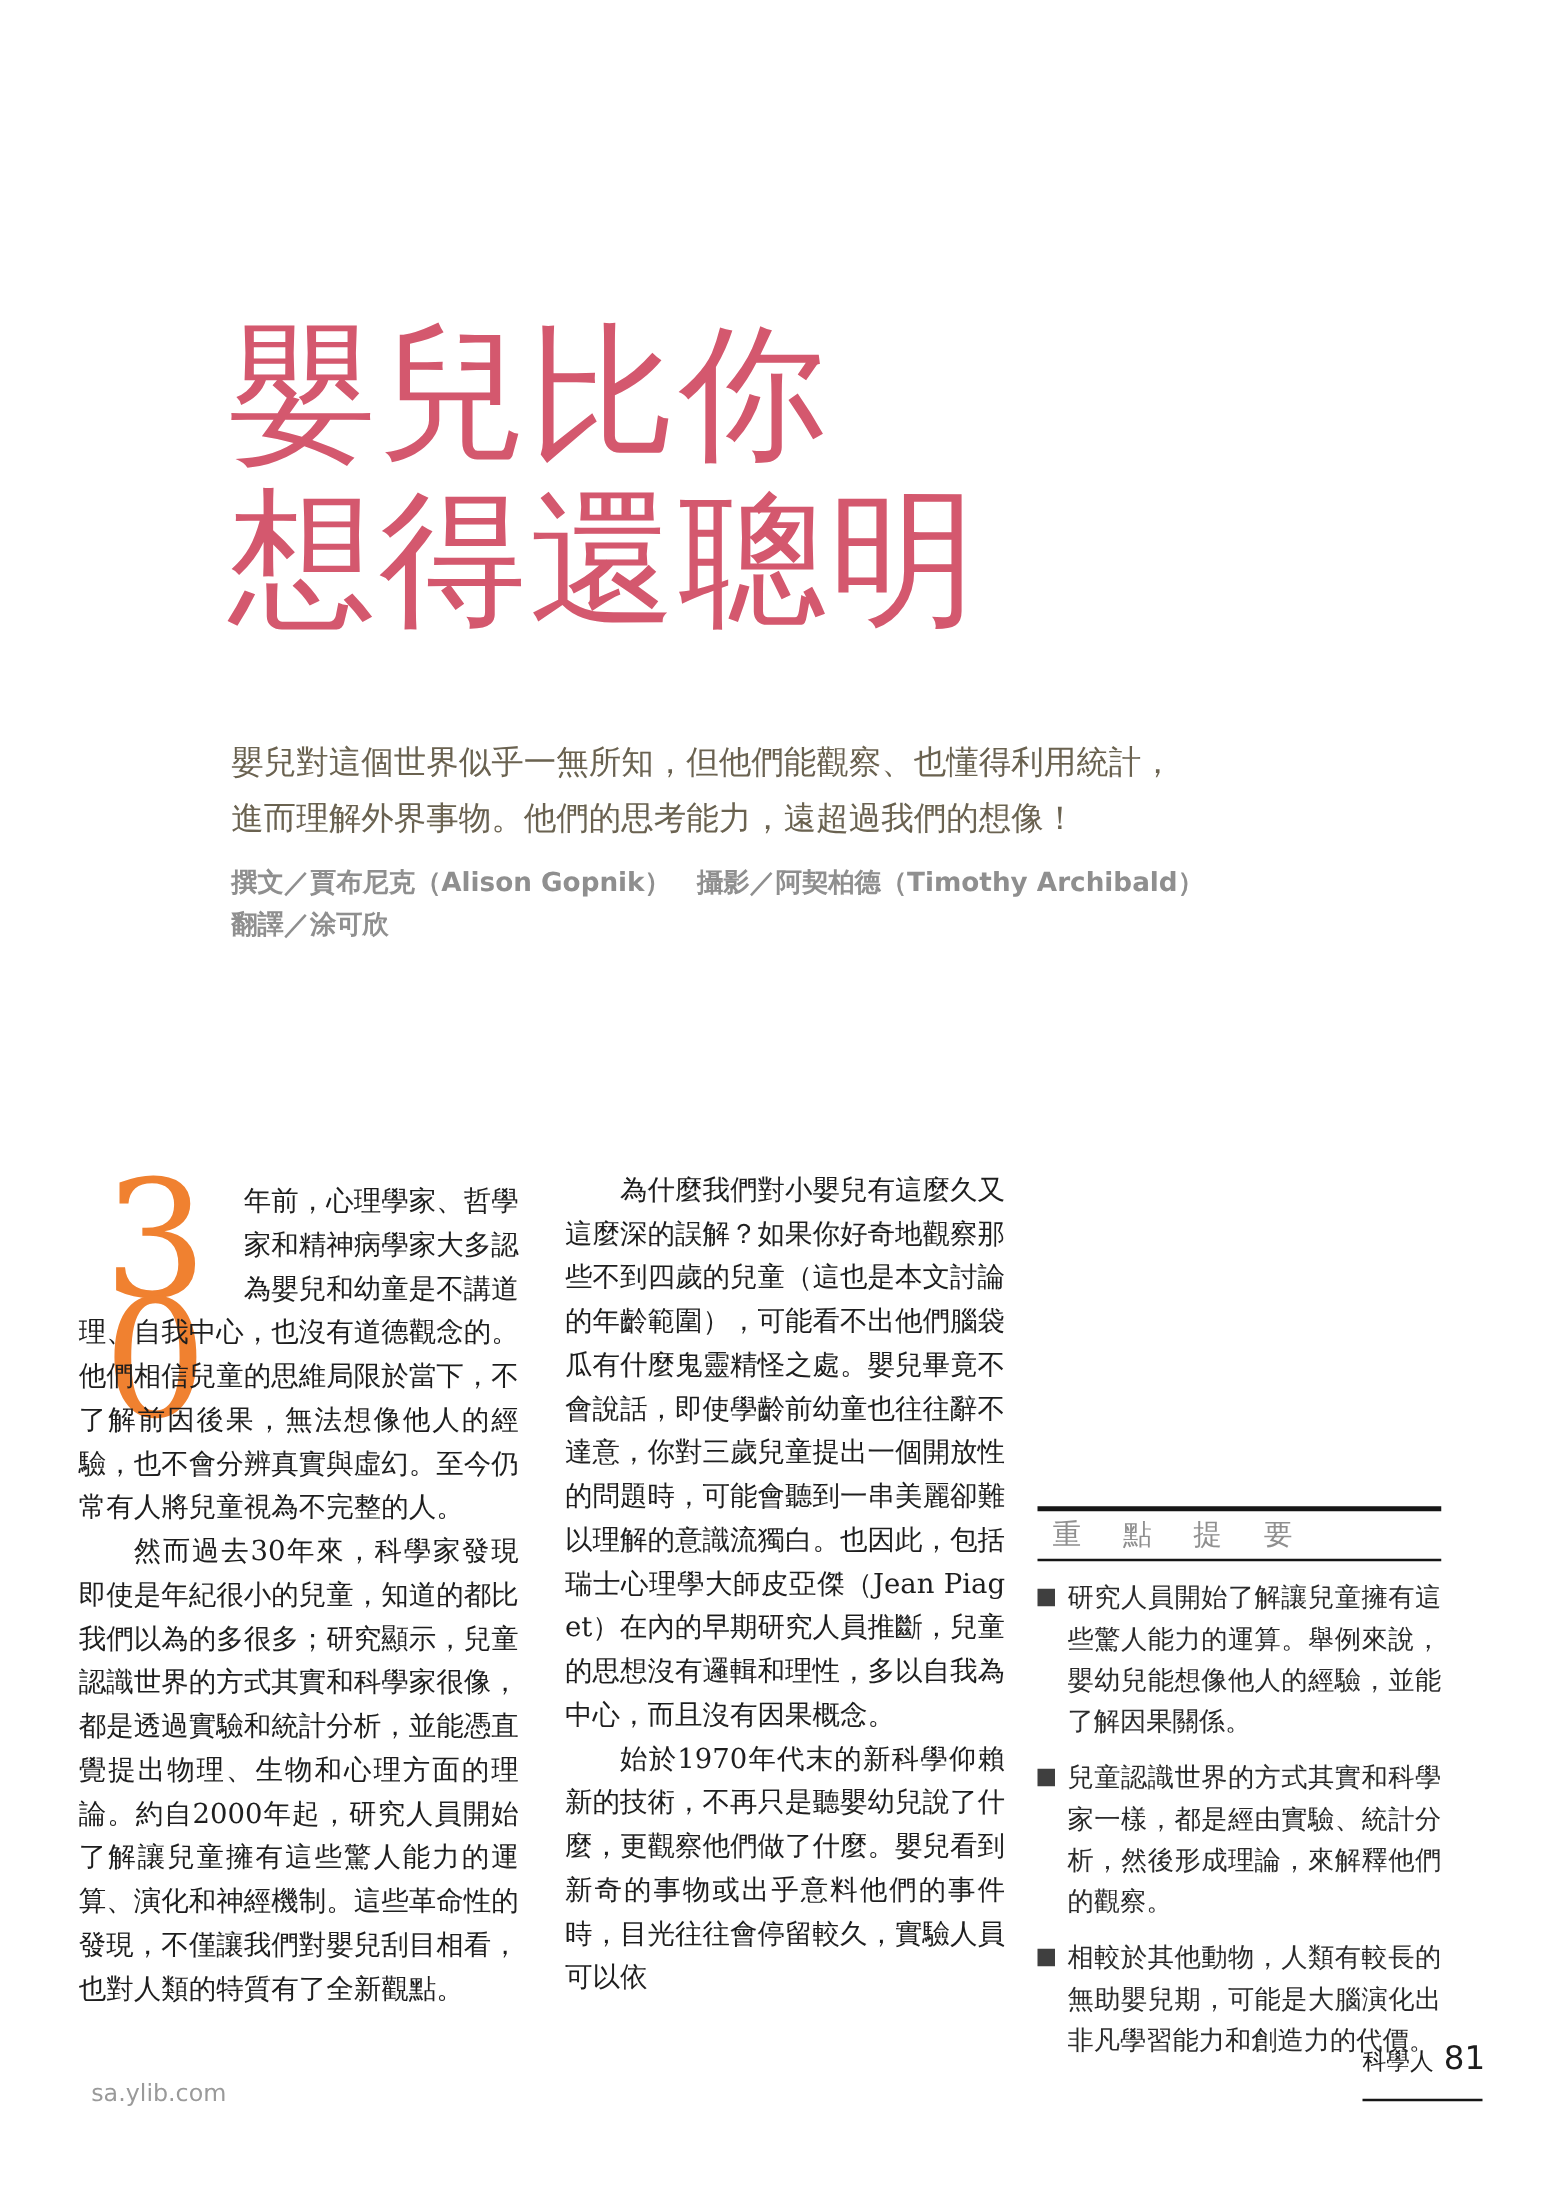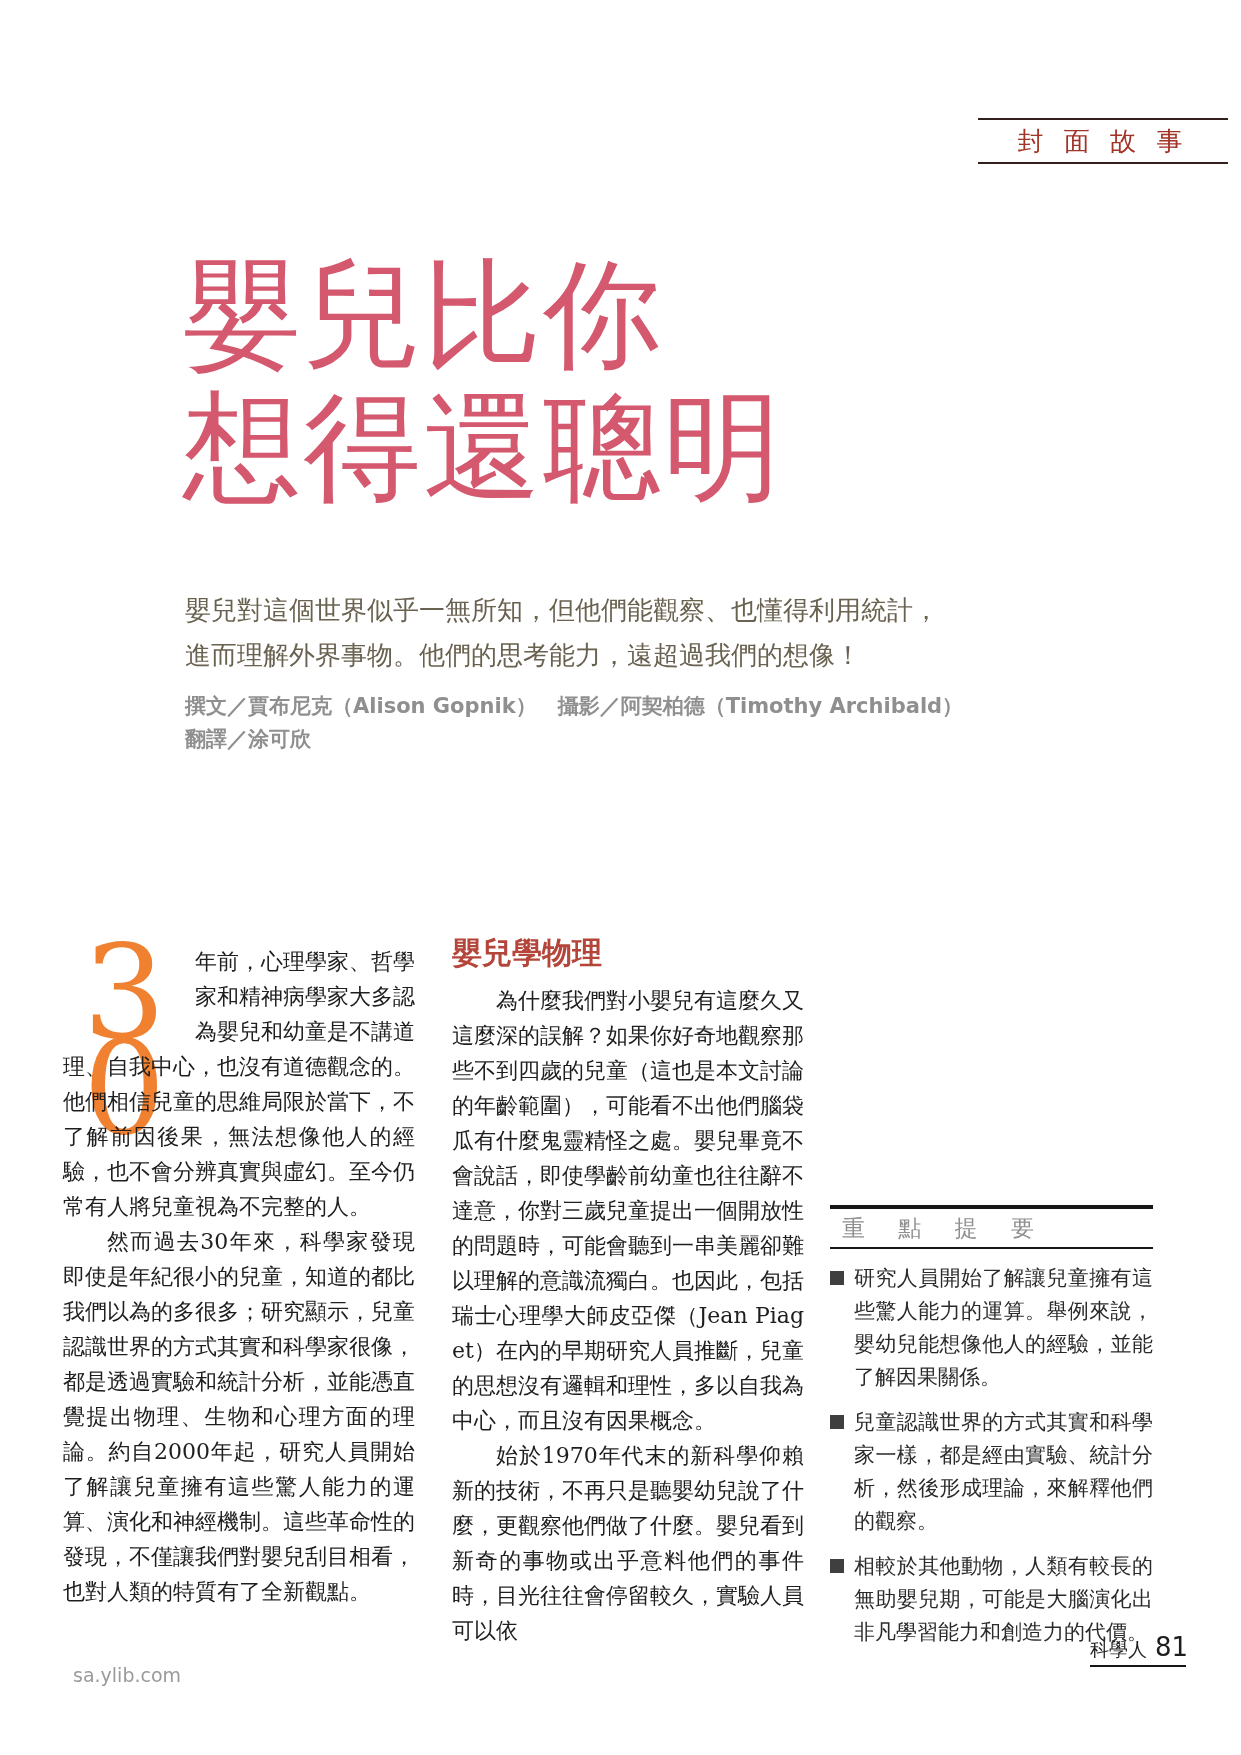--- a/index.html
+++ b/index.html
@@ -113,45 +113,40 @@
   }
 
   
   .footer-left{
     position:absolute;left:73px;top:1642px;
     font-family:"DejaVu Sans", sans-serif;
     font-size:19px;color:#9a9a9a;margin-top:22px;
   }
   .footer-right{
     position:absolute;left:1090px;top:1632px;width:96px;
-    padding-bottom:2px;
+    padding-bottom:17px;
     border-bottom:2px solid #161616;
     text-align:right;
     white-space:nowrap;
   }
   .footer-mag{
     font-family:"DejaVu Sans", sans-serif;
     font-size:19px;color:#1d1d1d;
   }
   .footer-page{
     font-family:"DejaVu Sans", sans-serif;
     font-size:26px;color:#1d1d1d;
     margin-left:8px;
   }
 </style>
 </head>
 <body>
 
 <div class="page">
 
-  <header class="kicker">
-    <div class="kicker-rule"></div>
-    <div class="kicker-text">封 面 故 事</div>
-    <div class="kicker-rule"></div>
-  </header>
 
   <h1 class="title">
     <span>嬰兒比你</span>
     <span>想得還聰明</span>
   </h1>
 
   <p class="dek">
     <span>嬰兒對這個世界似乎一無所知，但他們能觀察、也懂得利用統計，</span><br>
     <span>進而理解外界事物。他們的思考能力，遠超過我們的想像！</span>
   </p>
@@ -162,21 +157,20 @@
   </p>
 
   <div class="col col-left">
     <p class="para">
       <span class="dropcap">30</span><span>年前，心理學家、哲學家和精神病學家大多認為嬰兒和幼童是不講道理、自我中心，也沒有道德觀念的。他們相信兒童的思維局限於當下，不了解前因後果，無法想像他人的經驗，也不會分辨真實與虛幻。至今仍常有人將兒童視為不完整的人。</span>
     </p>
     <p class="para indent">然而過去30年來，科學家發現即使是年紀很小的兒童，知道的都比我們以為的多很多；研究顯示，兒童認識世界的方式其實和科學家很像，都是透過實驗和統計分析，並能憑直覺提出物理、生物和心理方面的理論。約自2000年起，研究人員開始了解讓兒童擁有這些驚人能力的運算、演化和神經機制。這些革命性的發現，不僅讓我們對嬰兒刮目相看，也對人類的特質有了全新觀點。</p>
   </div>
 
   <div class="col col-mid">
-    <h2 class="section-heading">嬰兒學物理</h2>
     <p class="para indent">為什麼我們對小嬰兒有這麼久又這麼深的誤解？如果你好奇地觀察那些不到四歲的兒童（這也是本文討論的年齡範圍），可能看不出他們腦袋瓜有什麼鬼靈精怪之處。嬰兒畢竟不會說話，即使學齡前幼童也往往辭不達意，你對三歲兒童提出一個開放性的問題時，可能會聽到一串美麗卻難以理解的意識流獨白。也因此，包括瑞士心理學大師皮亞傑（Jean Piaget）在內的早期研究人員推斷，兒童的思想沒有邏輯和理性，多以自我為中心，而且沒有因果概念。</p>
     <p class="para indent">始於1970年代末的新科學仰賴新的技術，不再只是聽嬰幼兒說了什麼，更觀察他們做了什麼。嬰兒看到新奇的事物或出乎意料他們的事件時，目光往往會停留較久，實驗人員可以依</p>
   </div>
 
   <aside class="keypoints">
     <div class="kp-rule-thick"></div>
     <div class="kp-heading">重 點 提 要</div>
     <div class="kp-rule-thin"></div>
     <div class="kp-body">
       <div class="kp-item">

